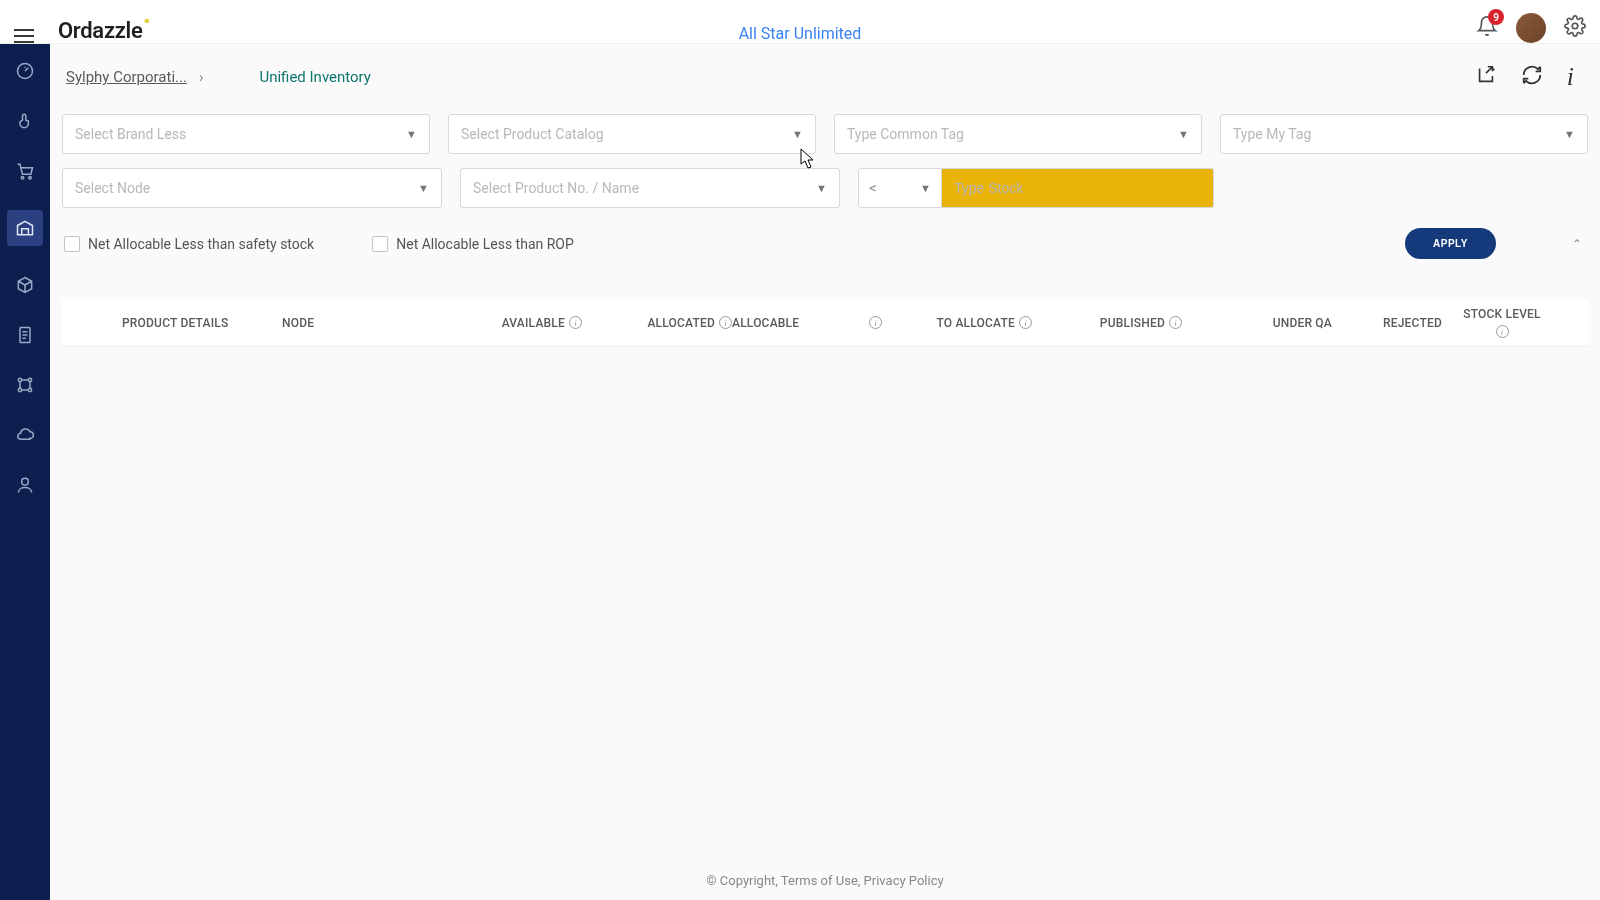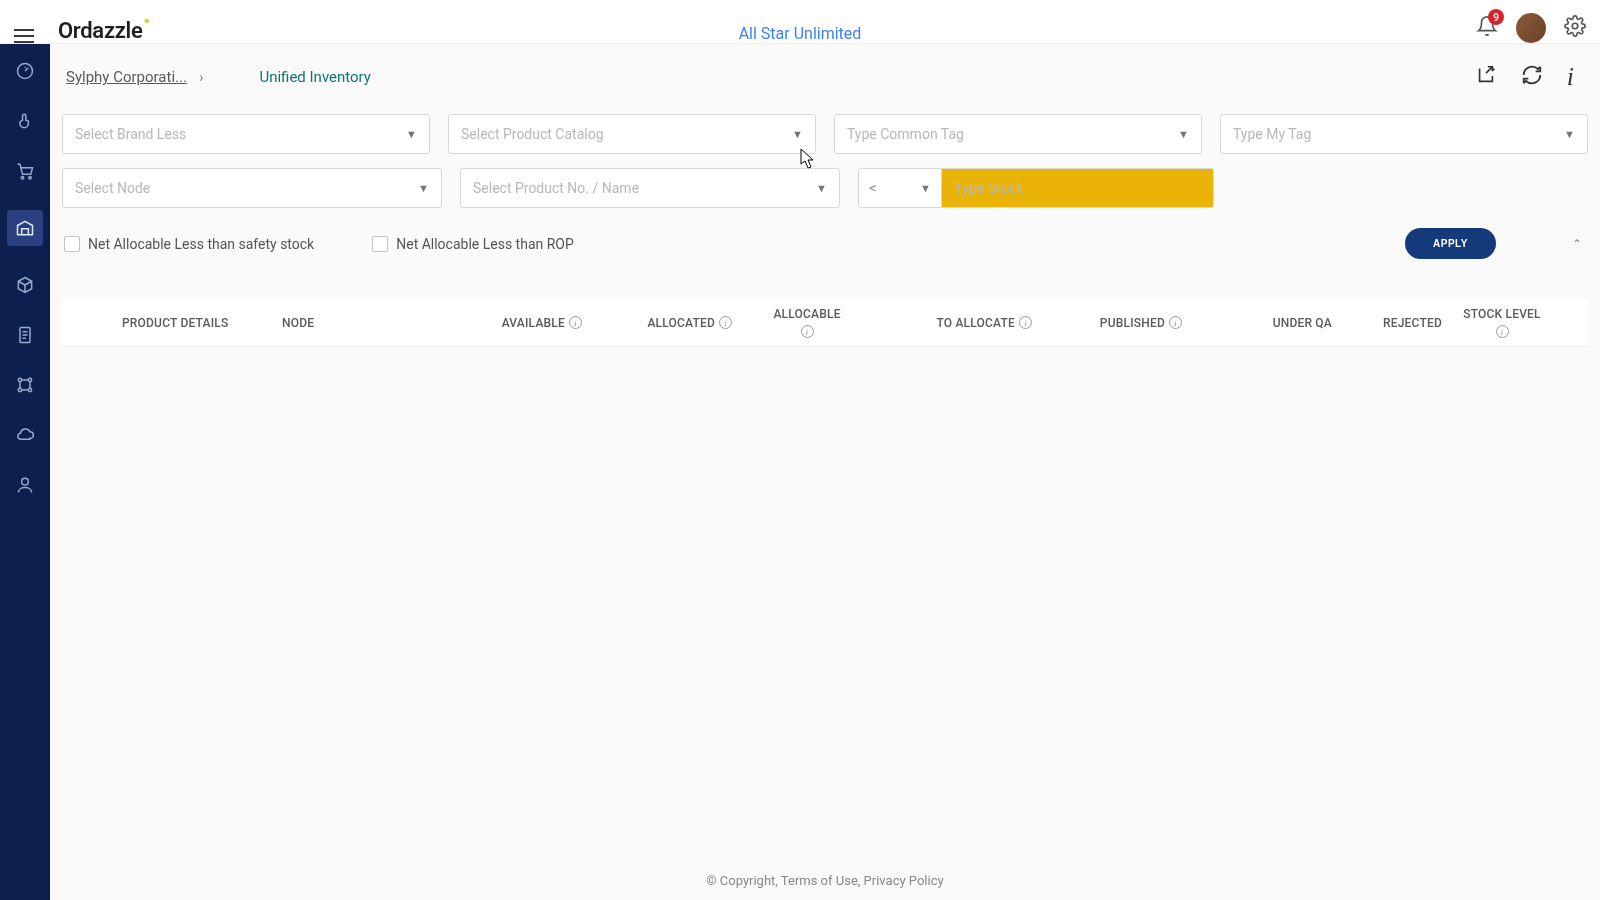--- a/index.html
+++ b/index.html
@@ -60,21 +60,21 @@
 
     
     .table-wrap { margin: 30px 12px 0; background: #fff; }
     .thead { display: flex; align-items: center; height: 48px; font-size: 12px; color: #5a5a5a; font-weight: 500; letter-spacing: 0.2px; border-bottom: 1px solid #eee; }
     .th { display: flex; align-items: center; gap: 4px; }
     .th .info { width: 13px; height: 13px; border: 1.3px solid #999; border-radius: 50%; display: inline-flex; align-items: center; justify-content: center; font-size: 9px; color: #999; font-family: serif; font-style: italic;}
     .th-1 { width: 220px; padding-left: 60px;}
     .th-2 { width: 150px; }
     .th-3 { width: 150px; justify-content: flex-end;}
     .th-4 { width: 150px; justify-content: flex-end;}
-    .th-5 { width: 150px; justify-content: space-between; flex-direction: column;}
+    .th-5 { width: 150px; justify-content: space-between;}
     .th-6 { width: 150px; justify-content: flex-end;}
     .th-7 { width: 150px; justify-content: flex-end;}
     .th-8 { width: 150px; justify-content: flex-end;}
     .th-9 { width: 110px; justify-content: flex-end;}
     .th-10 { width: 120px; justify-content: flex-end; flex-direction: column;}
 
     
     .footer { position: absolute; bottom: 0; left: 0; right: 0; text-align: center; font-size: 13px; color: #888; padding: 10px 0 12px; }
     
     

